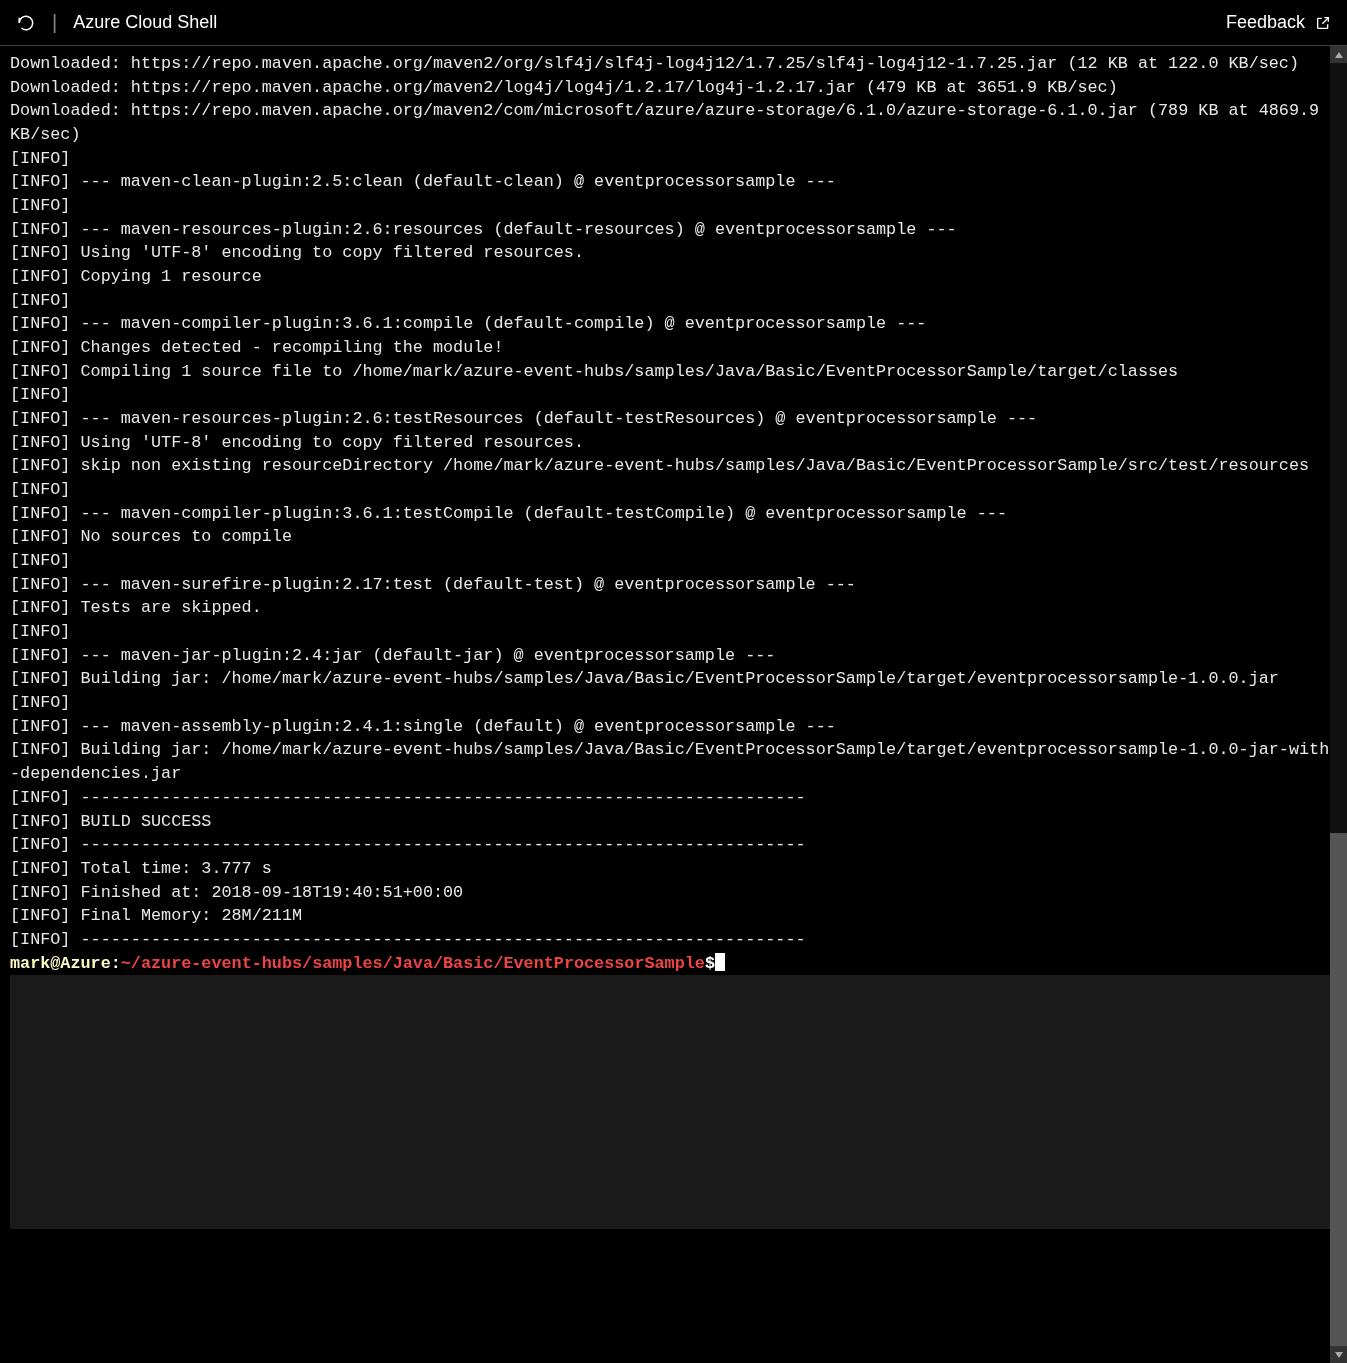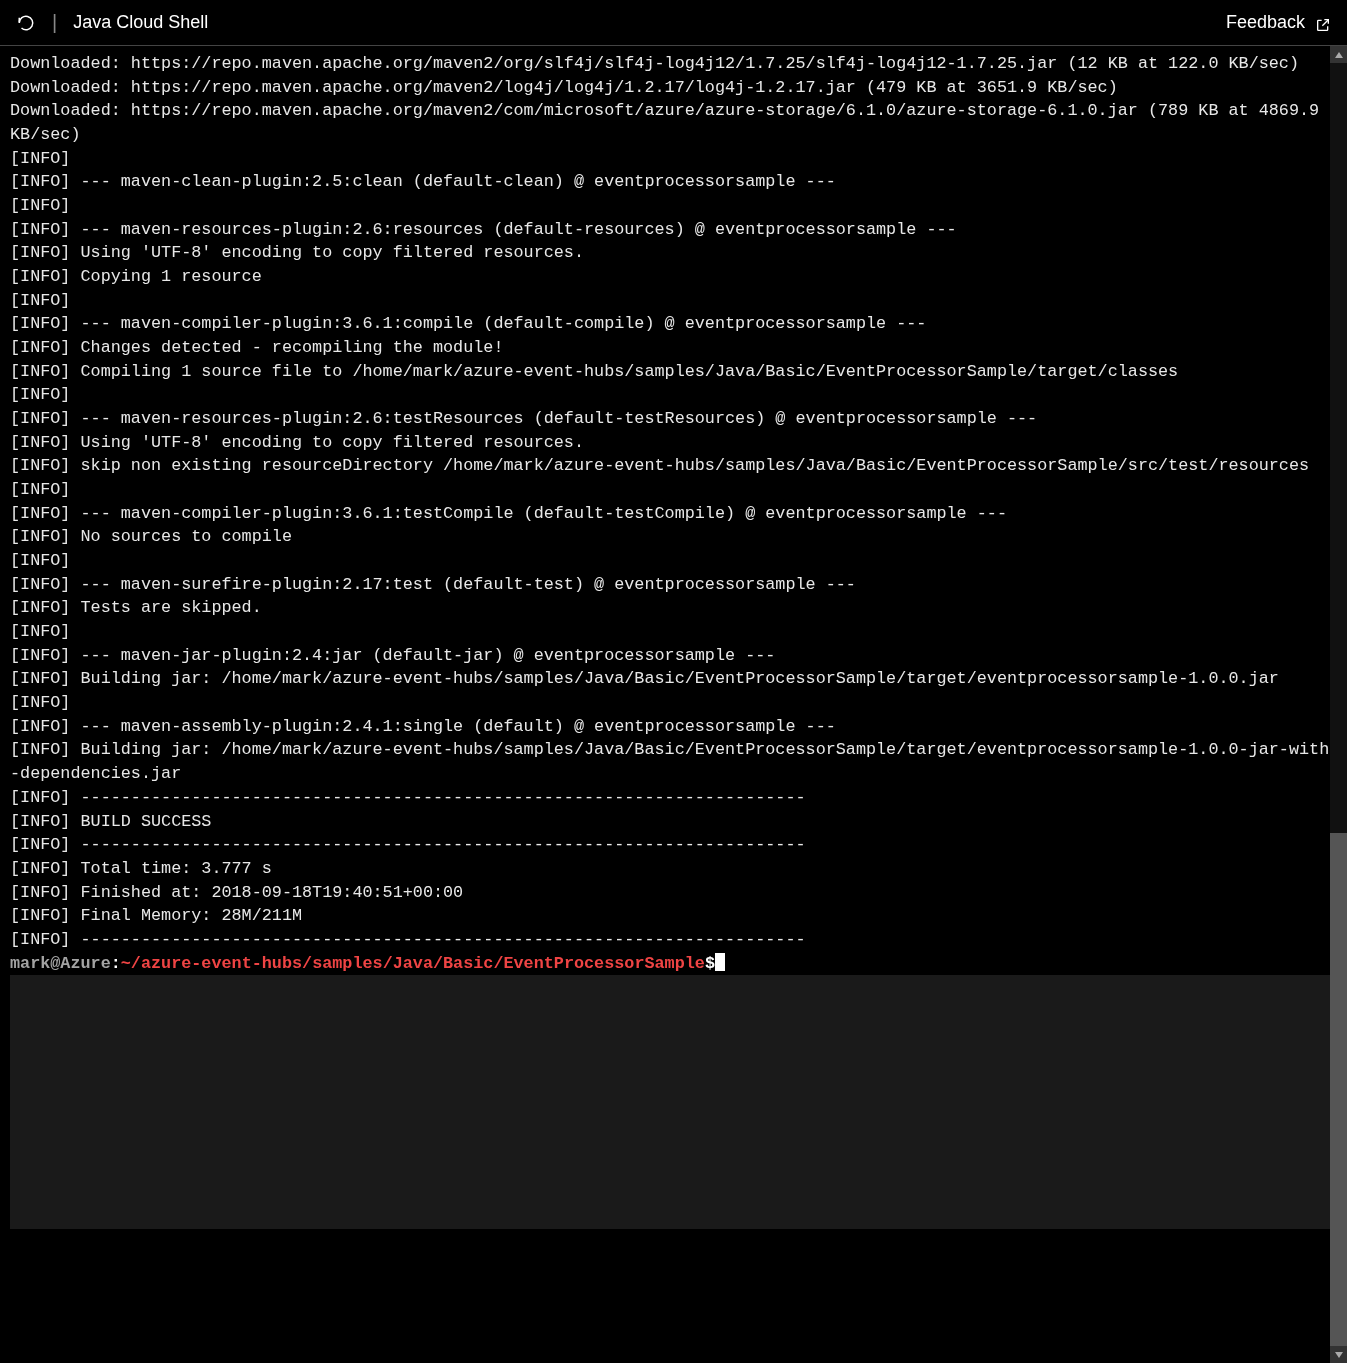--- a/index.html
+++ b/index.html
@@ -53,21 +53,21 @@
       font-weight: 300;
       margin: 0 2px;
     }
     .header-title {
       color: #fff;
       font-weight: 400;
     }
     .header-right {
       margin-left: auto;
       display: flex;
-      align-items: flex-end;
+      align-items: center;
       gap: 10px;
     }
     .feedback {
       color: #fff;
       cursor: pointer;
     }
     .external-icon {
       width: 16px;
       height: 16px;
       display: inline-flex;
@@ -131,21 +131,21 @@
       background: #111;
     }
     .scrollbar-thumb {
       position: absolute;
       width: 17px;
       background: #555;
       cursor: pointer;
       bottom: 0;
       height: 40%;
     }
-    .prompt-user { color: #a3a3a3; font-weight: bold; }
+    .prompt-user { color: #fef9c3; font-weight: bold; }
     .prompt-colon { color: #fff; font-weight: bold; }
     .prompt-path { color: #ef4444; font-weight: bold; }
     .prompt-dollar { color: #fff; font-weight: bold; }
     .prompt-line {
       white-space: nowrap;
     }
     .cursor-block {
       display: inline-block;
       background: #fff;
       width: 10px;
@@ -166,21 +166,21 @@
   <div class="header-left">
     <span class="refresh-icon">
       <svg viewBox="0 0 24 24">
           <path d="M3 12a9 9 0 1 1 3 6.7"></path>
           <polyline points="3 4 3 12 11 12" style="display:none"></polyline>
           <path d="M3 5v6"></path>
           <path d="M3 11l4-3" style="display:none"></path>
         </svg>
     </span>
     <span class="divider">|</span>
-    <span class="header-title">Java Cloud Shell</span>
+    <span class="header-title">Azure Cloud Shell</span>
   </div>
   <div class="header-right">
     <span class="feedback">Feedback</span>
     <span class="external-icon">
       <svg viewBox="0 0 24 24">
           <path d="M14 4h6v6"></path>
           <path d="M20 4l-9 9"></path>
           <path d="M19 14v5a1 1 0 0 1-1 1H5a1 1 0 0 1-1-1V6a1 1 0 0 1 1-1h5"></path>
         </svg>
     </span>

